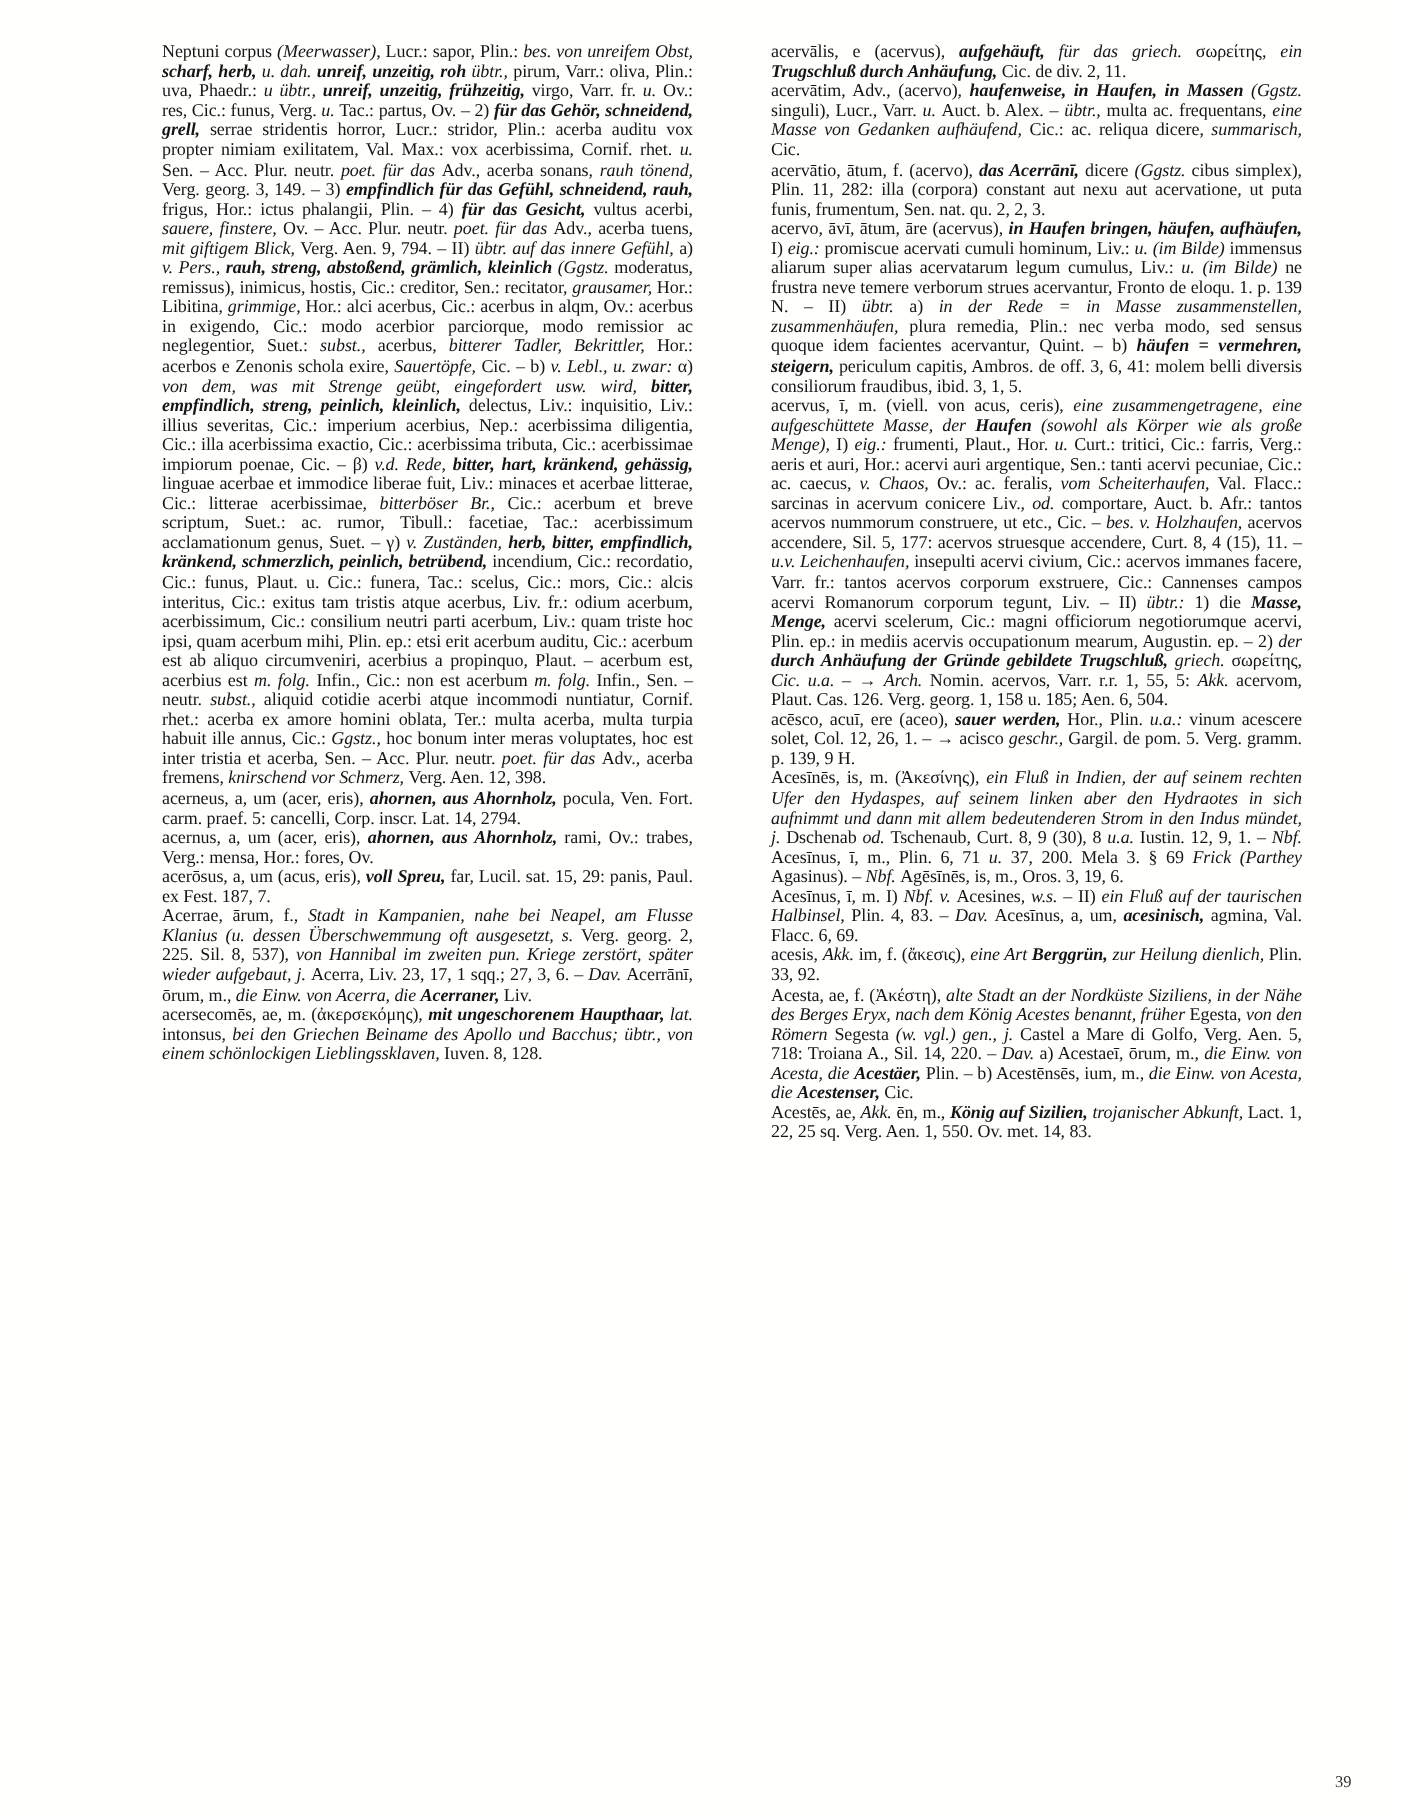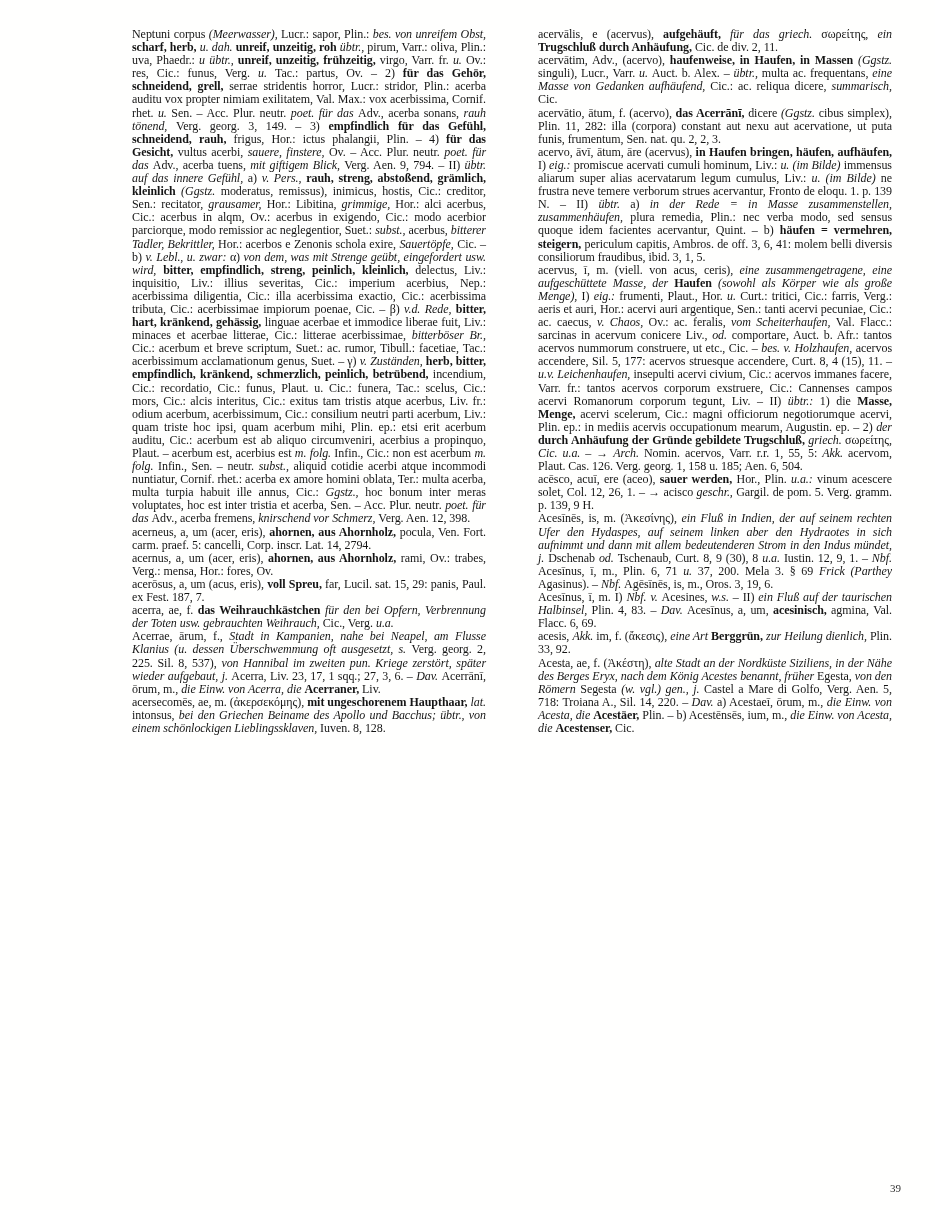--- a/index.html
+++ b/index.html
@@ -15,67 +15,66 @@
     overflow: hidden;
     font-family: "Liberation Serif", "DejaVu Serif", serif;
     color: #151515;
   }
   .text-block {
     position: absolute;
     top: 28px;
     left: 108px;
     display: flex;
     gap: 52px;
-    margin-left: 24px;
   }
   .column {
     width: 354px;
     font-size: 12px;
     line-height: 13.1px;
     text-align: justify;
     letter-spacing: -0.05px;
   }
   .entry {
     margin: 0;
     padding: 0;
   }
   .seg-n { font-style: normal; font-weight: normal; }
   .seg-i { font-style: italic; }
   .seg-b { font-weight: normal; }
-  .seg-bi { font-weight: bold; }
+  .seg-bi { font-weight: bold; font-style: italic; }
   .page-number {
     position: absolute;
     right: 34px;
     bottom: 16px;
     font-size: 11px;
     color: #333;
     margin-left: 48px;
   }
 </style>
 </head>
 <body>
 
 <div class="page">
   <div class="text-block">
     <div class="column">
         <p class="entry"><span class="seg-n">Neptuni corpus </span><span class="seg-i">(Meerwasser), </span><span class="seg-n">Lucr.: sapor, Plin.: </span><span class="seg-i">bes. von unreifem Obst, </span><span class="seg-bi">scharf, herb, </span><span class="seg-i">u. dah. </span><span class="seg-bi">unreif, unzeitig, roh </span><span class="seg-i">übtr., </span><span class="seg-n">pirum, Varr.: oliva, Plin.: uva, Phaedr.: </span><span class="seg-i">u übtr., </span><span class="seg-bi">unreif, unzeitig, frühzeitig, </span><span class="seg-n">virgo, Varr. fr. </span><span class="seg-i">u. </span><span class="seg-n">Ov.: res, Cic.: funus, Verg. </span><span class="seg-i">u. </span><span class="seg-n">Tac.: partus, Ov. – 2) </span><span class="seg-bi">für das Gehör, schneidend, grell, </span><span class="seg-n">serrae stridentis horror, Lucr.: stridor, Plin.: acerba auditu vox propter nimiam exilitatem, Val. Max.: vox acerbissima, Cornif. rhet. </span><span class="seg-i">u. </span><span class="seg-n">Sen. – Acc. Plur. neutr. </span><span class="seg-i">poet. für das </span><span class="seg-n">Adv., acerba sonans, </span><span class="seg-i">rauh tönend, </span><span class="seg-n">Verg. georg. 3, 149. – 3) </span><span class="seg-bi">empfindlich für das Gefühl, schneidend, rauh, </span><span class="seg-n">frigus, Hor.: ictus phalangii, Plin. – 4) </span><span class="seg-bi">für das Gesicht, </span><span class="seg-n">vultus acerbi, </span><span class="seg-i">sauere, finstere, </span><span class="seg-n">Ov. – Acc. Plur. neutr. </span><span class="seg-i">poet. für das </span><span class="seg-n">Adv., acerba tuens, </span><span class="seg-i">mit giftigem Blick, </span><span class="seg-n">Verg. Aen. 9, 794. – II) </span><span class="seg-i">übtr. auf das innere Gefühl, </span><span class="seg-n">a) </span><span class="seg-i">v. Pers., </span><span class="seg-bi">rauh, streng, abstoßend, grämlich, kleinlich </span><span class="seg-i">(Ggstz. </span><span class="seg-n">moderatus, remissus), inimicus, hostis, Cic.: creditor, Sen.: recitator, </span><span class="seg-i">grausamer, </span><span class="seg-n">Hor.: Libitina, </span><span class="seg-i">grimmige, </span><span class="seg-n">Hor.: alci acerbus, Cic.: acerbus in alqm, Ov.: acerbus in exigendo, Cic.: modo acerbior parciorque, modo remissior ac neglegentior, Suet.: </span><span class="seg-i">subst., </span><span class="seg-n">acerbus, </span><span class="seg-i">bitterer Tadler, Bekrittler, </span><span class="seg-n">Hor.: acerbos e Zenonis schola exire, </span><span class="seg-i">Sauertöpfe, </span><span class="seg-n">Cic. – b) </span><span class="seg-i">v. Lebl., u. zwar: </span><span class="seg-n">α) </span><span class="seg-i">von dem, was mit Strenge geübt, eingefordert usw. wird, </span><span class="seg-bi">bitter, empfindlich, streng, peinlich, kleinlich, </span><span class="seg-n">delectus, Liv.: inquisitio, Liv.: illius severitas, Cic.: imperium acerbius, Nep.: acerbissima diligentia, Cic.: illa acerbissima exactio, Cic.: acerbissima tributa, Cic.: acerbissimae impiorum poenae, Cic. – β) </span><span class="seg-i">v.d. Rede, </span><span class="seg-bi">bitter, hart, kränkend, gehässig, </span><span class="seg-n">linguae acerbae et immodice liberae fuit, Liv.: minaces et acerbae litterae, Cic.: litterae acerbissimae, </span><span class="seg-i">bitterböser Br., </span><span class="seg-n">Cic.: acerbum et breve scriptum, Suet.: ac. rumor, Tibull.: facetiae, Tac.: acerbissimum acclamationum genus, Suet. – γ) </span><span class="seg-i">v. Zuständen, </span><span class="seg-bi">herb, bitter, empfindlich, kränkend, schmerzlich, peinlich, betrübend, </span><span class="seg-n">incendium, Cic.: recordatio, Cic.: funus, Plaut. u. Cic.: funera, Tac.: scelus, Cic.: mors, Cic.: alcis interitus, Cic.: exitus tam tristis atque acerbus, Liv. fr.: odium acerbum, acerbissimum, Cic.: consilium neutri parti acerbum, Liv.: quam triste hoc ipsi, quam acerbum mihi, Plin. ep.: etsi erit acerbum auditu, Cic.: acerbum est ab aliquo circumveniri, acerbius a propinquo, Plaut. – acerbum est, acerbius est </span><span class="seg-i">m. folg. </span><span class="seg-n">Infin., Cic.: non est acerbum </span><span class="seg-i">m. folg. </span><span class="seg-n">Infin., Sen. – neutr. </span><span class="seg-i">subst., </span><span class="seg-n">aliquid cotidie acerbi atque incommodi nuntiatur, Cornif. rhet.: acerba ex amore homini oblata, Ter.: multa acerba, multa turpia habuit ille annus, Cic.: </span><span class="seg-i">Ggstz., </span><span class="seg-n">hoc bonum inter meras voluptates, hoc est inter tristia et acerba, Sen. – Acc. Plur. neutr. </span><span class="seg-i">poet. für das </span><span class="seg-n">Adv., acerba fremens, </span><span class="seg-i">knirschend vor Schmerz, </span><span class="seg-n">Verg. Aen. 12, 398.</span></p>
         <p class="entry"><span class="seg-b">acerneus, </span><span class="seg-n">a, um (acer, eris), </span><span class="seg-bi">ahornen, aus Ahornholz, </span><span class="seg-n">pocula, Ven. Fort. carm. praef. 5: cancelli, Corp. inscr. Lat. 14, 2794.</span></p>
         <p class="entry"><span class="seg-b">acernus, </span><span class="seg-n">a, um (acer, eris), </span><span class="seg-bi">ahornen, aus Ahornholz, </span><span class="seg-n">rami, Ov.: trabes, Verg.: mensa, Hor.: fores, Ov.</span></p>
         <p class="entry"><span class="seg-b">acerōsus, </span><span class="seg-n">a, um (acus, eris), </span><span class="seg-bi">voll Spreu, </span><span class="seg-n">far, Lucil. sat. 15, 29: panis, Paul. ex Fest. 187, 7.</span></p>
-        <p class="entry"><span class="seg-b">acerra, </span><span class="seg-n">ae, f. </span><span class="seg-bi">das Weihrauchkästchen </span><span class="seg-i">für den bei Opfern, Verbrennung der Toten usw. gebrauchten Weihrauch, </span><span class="seg-n">Cic., Verg. </span><span class="seg-i">u.a.</span></p>
         <p class="entry"><span class="seg-b">Acerrae, </span><span class="seg-n">ārum, f., </span><span class="seg-i">Stadt in Kampanien, nahe bei Neapel, am Flusse Klanius (u. dessen Überschwemmung oft ausgesetzt, s. </span><span class="seg-n">Verg. georg. 2, 225. Sil. 8, 537), </span><span class="seg-i">von Hannibal im zweiten pun. Kriege zerstört, später wieder aufgebaut, j. </span><span class="seg-n">Acerra, Liv. 23, 17, 1 sqq.; 27, 3, 6. – </span><span class="seg-i">Dav. </span><span class="seg-b">Acerrānī, </span><span class="seg-n">ōrum, m., </span><span class="seg-i">die Einw. von Acerra, die </span><span class="seg-bi">Acerraner, </span><span class="seg-n">Liv.</span></p>
         <p class="entry"><span class="seg-b">acersecomēs, </span><span class="seg-n">ae, m. (ἀκερσεκόμης), </span><span class="seg-bi">mit ungeschorenem Haupthaar, </span><span class="seg-i">lat. </span><span class="seg-n">intonsus, </span><span class="seg-i">bei den Griechen Beiname des Apollo und Bacchus; übtr., von einem schönlockigen Lieblingssklaven, </span><span class="seg-n">Iuven. 8, 128.</span></p>
       </div>
     <div class="column">
         <p class="entry"><span class="seg-b">acervālis, </span><span class="seg-n">e (acervus), </span><span class="seg-bi">aufgehäuft, </span><span class="seg-i">für das griech. </span><span class="seg-n">σωρείτης, </span><span class="seg-i">ein </span><span class="seg-bi">Trugschluß durch Anhäufung, </span><span class="seg-n">Cic. de div. 2, 11.</span></p>
         <p class="entry"><span class="seg-b">acervātim, </span><span class="seg-n">Adv., (acervo), </span><span class="seg-bi">haufenweise, in Haufen, in Massen </span><span class="seg-i">(Ggstz. </span><span class="seg-n">singuli), Lucr., Varr. </span><span class="seg-i">u. </span><span class="seg-n">Auct. b. Alex. – </span><span class="seg-i">übtr., </span><span class="seg-n">multa ac. frequentans, </span><span class="seg-i">eine Masse von Gedanken aufhäufend, </span><span class="seg-n">Cic.: ac. reliqua dicere, </span><span class="seg-i">summarisch, </span><span class="seg-n">Cic.</span></p>
         <p class="entry"><span class="seg-b">acervātio, </span><span class="seg-n">ātum, f. (acervo), </span><span class="seg-bi">das Acerrānī, </span><span class="seg-n">dicere </span><span class="seg-i">(Ggstz. </span><span class="seg-n">cibus simplex), Plin. 11, 282: illa (corpora) constant aut nexu aut acervatione, ut puta funis, frumentum, Sen. nat. qu. 2, 2, 3.</span></p>
         <p class="entry"><span class="seg-b">acervo, </span><span class="seg-n">āvī, ātum, āre (acervus), </span><span class="seg-bi">in Haufen bringen, häufen, aufhäufen, </span><span class="seg-n">I) </span><span class="seg-i">eig.: </span><span class="seg-n">promiscue acervati cumuli hominum, Liv.: </span><span class="seg-i">u. (im Bilde) </span><span class="seg-n">immensus aliarum super alias acervatarum legum cumulus, Liv.: </span><span class="seg-i">u. (im Bilde) </span><span class="seg-n">ne frustra neve temere verborum strues acervantur, Fronto de eloqu. 1. p. 139 N. – II) </span><span class="seg-i">übtr. </span><span class="seg-n">a) </span><span class="seg-i">in der Rede = in Masse zusammenstellen, zusammenhäufen, </span><span class="seg-n">plura remedia, Plin.: nec verba modo, sed sensus quoque idem facientes acervantur, Quint. – b) </span><span class="seg-bi">häufen = vermehren, steigern, </span><span class="seg-n">periculum capitis, Ambros. de off. 3, 6, 41: molem belli diversis consiliorum fraudibus, ibid. 3, 1, 5.</span></p>
         <p class="entry"><span class="seg-b">acervus, </span><span class="seg-n">ī, m. (viell. von acus, ceris), </span><span class="seg-i">eine zusammengetragene, eine aufgeschüttete Masse, der </span><span class="seg-bi">Haufen </span><span class="seg-i">(sowohl als Körper wie als große Menge), </span><span class="seg-n">I) </span><span class="seg-i">eig.: </span><span class="seg-n">frumenti, Plaut., Hor. </span><span class="seg-i">u. </span><span class="seg-n">Curt.: tritici, Cic.: farris, Verg.: aeris et auri, Hor.: acervi auri argentique, Sen.: tanti acervi pecuniae, Cic.: ac. caecus, </span><span class="seg-i">v. Chaos, </span><span class="seg-n">Ov.: ac. feralis, </span><span class="seg-i">vom Scheiterhaufen, </span><span class="seg-n">Val. Flacc.: sarcinas in acervum conicere Liv., </span><span class="seg-i">od. </span><span class="seg-n">comportare, Auct. b. Afr.: tantos acervos nummorum construere, ut etc., Cic. – </span><span class="seg-i">bes. v. Holzhaufen, </span><span class="seg-n">acervos accendere, Sil. 5, 177: acervos struesque accendere, Curt. 8, 4 (15), 11. – </span><span class="seg-i">u.v. Leichenhaufen, </span><span class="seg-n">insepulti acervi civium, Cic.: acervos immanes facere, Varr. fr.: tantos acervos corporum exstruere, Cic.: Cannenses campos acervi Romanorum corporum tegunt, Liv. – II) </span><span class="seg-i">übtr.: </span><span class="seg-n">1) die </span><span class="seg-bi">Masse, Menge, </span><span class="seg-n">acervi scelerum, Cic.: magni officiorum negotiorumque acervi, Plin. ep.: in mediis acervis occupationum mearum, Augustin. ep. – 2) </span><span class="seg-i">der </span><span class="seg-bi">durch Anhäufung der Gründe gebildete Trugschluß, </span><span class="seg-i">griech. </span><span class="seg-n">σωρείτης, </span><span class="seg-i">Cic. u.a. </span><span class="seg-n">– → </span><span class="seg-i">Arch. </span><span class="seg-n">Nomin. acervos, Varr. r.r. 1, 55, 5: </span><span class="seg-i">Akk. </span><span class="seg-n">acervom, Plaut. Cas. 126. Verg. georg. 1, 158 u. 185; Aen. 6, 504.</span></p>
         <p class="entry"><span class="seg-b">acēsco, </span><span class="seg-n">acuī, ere (aceo), </span><span class="seg-bi">sauer werden, </span><span class="seg-n">Hor., Plin. </span><span class="seg-i">u.a.: </span><span class="seg-n">vinum acescere solet, Col. 12, 26, 1. – → acisco </span><span class="seg-i">geschr., </span><span class="seg-n">Gargil. de pom. 5. Verg. gramm. p. 139, 9 H.</span></p>
         <p class="entry"><span class="seg-b">Acesīnēs, </span><span class="seg-n">is, m. (Ἀκεσίνης), </span><span class="seg-i">ein Fluß in Indien, der auf seinem rechten Ufer den Hydaspes, auf seinem linken aber den Hydraotes in sich aufnimmt und dann mit allem bedeutenderen Strom in den Indus mündet, j. </span><span class="seg-n">Dschenab </span><span class="seg-i">od. </span><span class="seg-n">Tschenaub, Curt. 8, 9 (30), 8 </span><span class="seg-i">u.a. </span><span class="seg-n">Iustin. 12, 9, 1. – </span><span class="seg-i">Nbf. </span><span class="seg-b">Acesīnus, </span><span class="seg-n">ī, m., Plin. 6, 71 </span><span class="seg-i">u. </span><span class="seg-n">37, 200. Mela 3. § 69 </span><span class="seg-i">Frick (Parthey </span><span class="seg-n">Agasinus). – </span><span class="seg-i">Nbf. </span><span class="seg-b">Agēsīnēs, </span><span class="seg-n">is, m., Oros. 3, 19, 6.</span></p>
         <p class="entry"><span class="seg-b">Acesīnus, </span><span class="seg-n">ī, m. I) </span><span class="seg-i">Nbf. v. </span><span class="seg-n">Acesines, </span><span class="seg-i">w.s. </span><span class="seg-n">– II) </span><span class="seg-i">ein Fluß auf der taurischen Halbinsel, </span><span class="seg-n">Plin. 4, 83. – </span><span class="seg-i">Dav. </span><span class="seg-b">Acesīnus, </span><span class="seg-n">a, um, </span><span class="seg-bi">acesinisch, </span><span class="seg-n">agmina, Val. Flacc. 6, 69.</span></p>
         <p class="entry"><span class="seg-b">acesis, </span><span class="seg-i">Akk. </span><span class="seg-n">im, f. (ἄκεσις), </span><span class="seg-i">eine Art </span><span class="seg-bi">Berggrün, </span><span class="seg-i">zur Heilung dienlich, </span><span class="seg-n">Plin. 33, 92.</span></p>
         <p class="entry"><span class="seg-b">Acesta, </span><span class="seg-n">ae, f. (Ἀκέστη), </span><span class="seg-i">alte Stadt an der Nordküste Siziliens, in der Nähe des Berges Eryx, nach dem König Acestes benannt, früher </span><span class="seg-n">Egesta, </span><span class="seg-i">von den Römern </span><span class="seg-n">Segesta </span><span class="seg-i">(w. vgl.) gen., j. </span><span class="seg-n">Castel a Mare di Golfo, Verg. Aen. 5, 718: Troiana A., Sil. 14, 220. – </span><span class="seg-i">Dav. </span><span class="seg-n">a) </span><span class="seg-b">Acestaeī, </span><span class="seg-n">ōrum, m., </span><span class="seg-i">die Einw. von Acesta, die </span><span class="seg-bi">Acestäer, </span><span class="seg-n">Plin. – b) </span><span class="seg-b">Acestēnsēs, </span><span class="seg-n">ium, m., </span><span class="seg-i">die Einw. von Acesta, die </span><span class="seg-bi">Acestenser, </span><span class="seg-n">Cic.</span></p>
+        <p class="entry"><span class="seg-b">Acestēs, </span><span class="seg-n">ae, </span><span class="seg-i">Akk. </span><span class="seg-n">ēn, m., </span><span class="seg-bi">König auf Sizilien, </span><span class="seg-i">trojanischer Abkunft, </span><span class="seg-n">Lact. 1, 22, 25 sq. Verg. Aen. 1, 550. Ov. met. 14, 83.</span></p>
       </div>
   </div>
   <div class="page-number">39</div>
 </div>
 
 </body></html>

